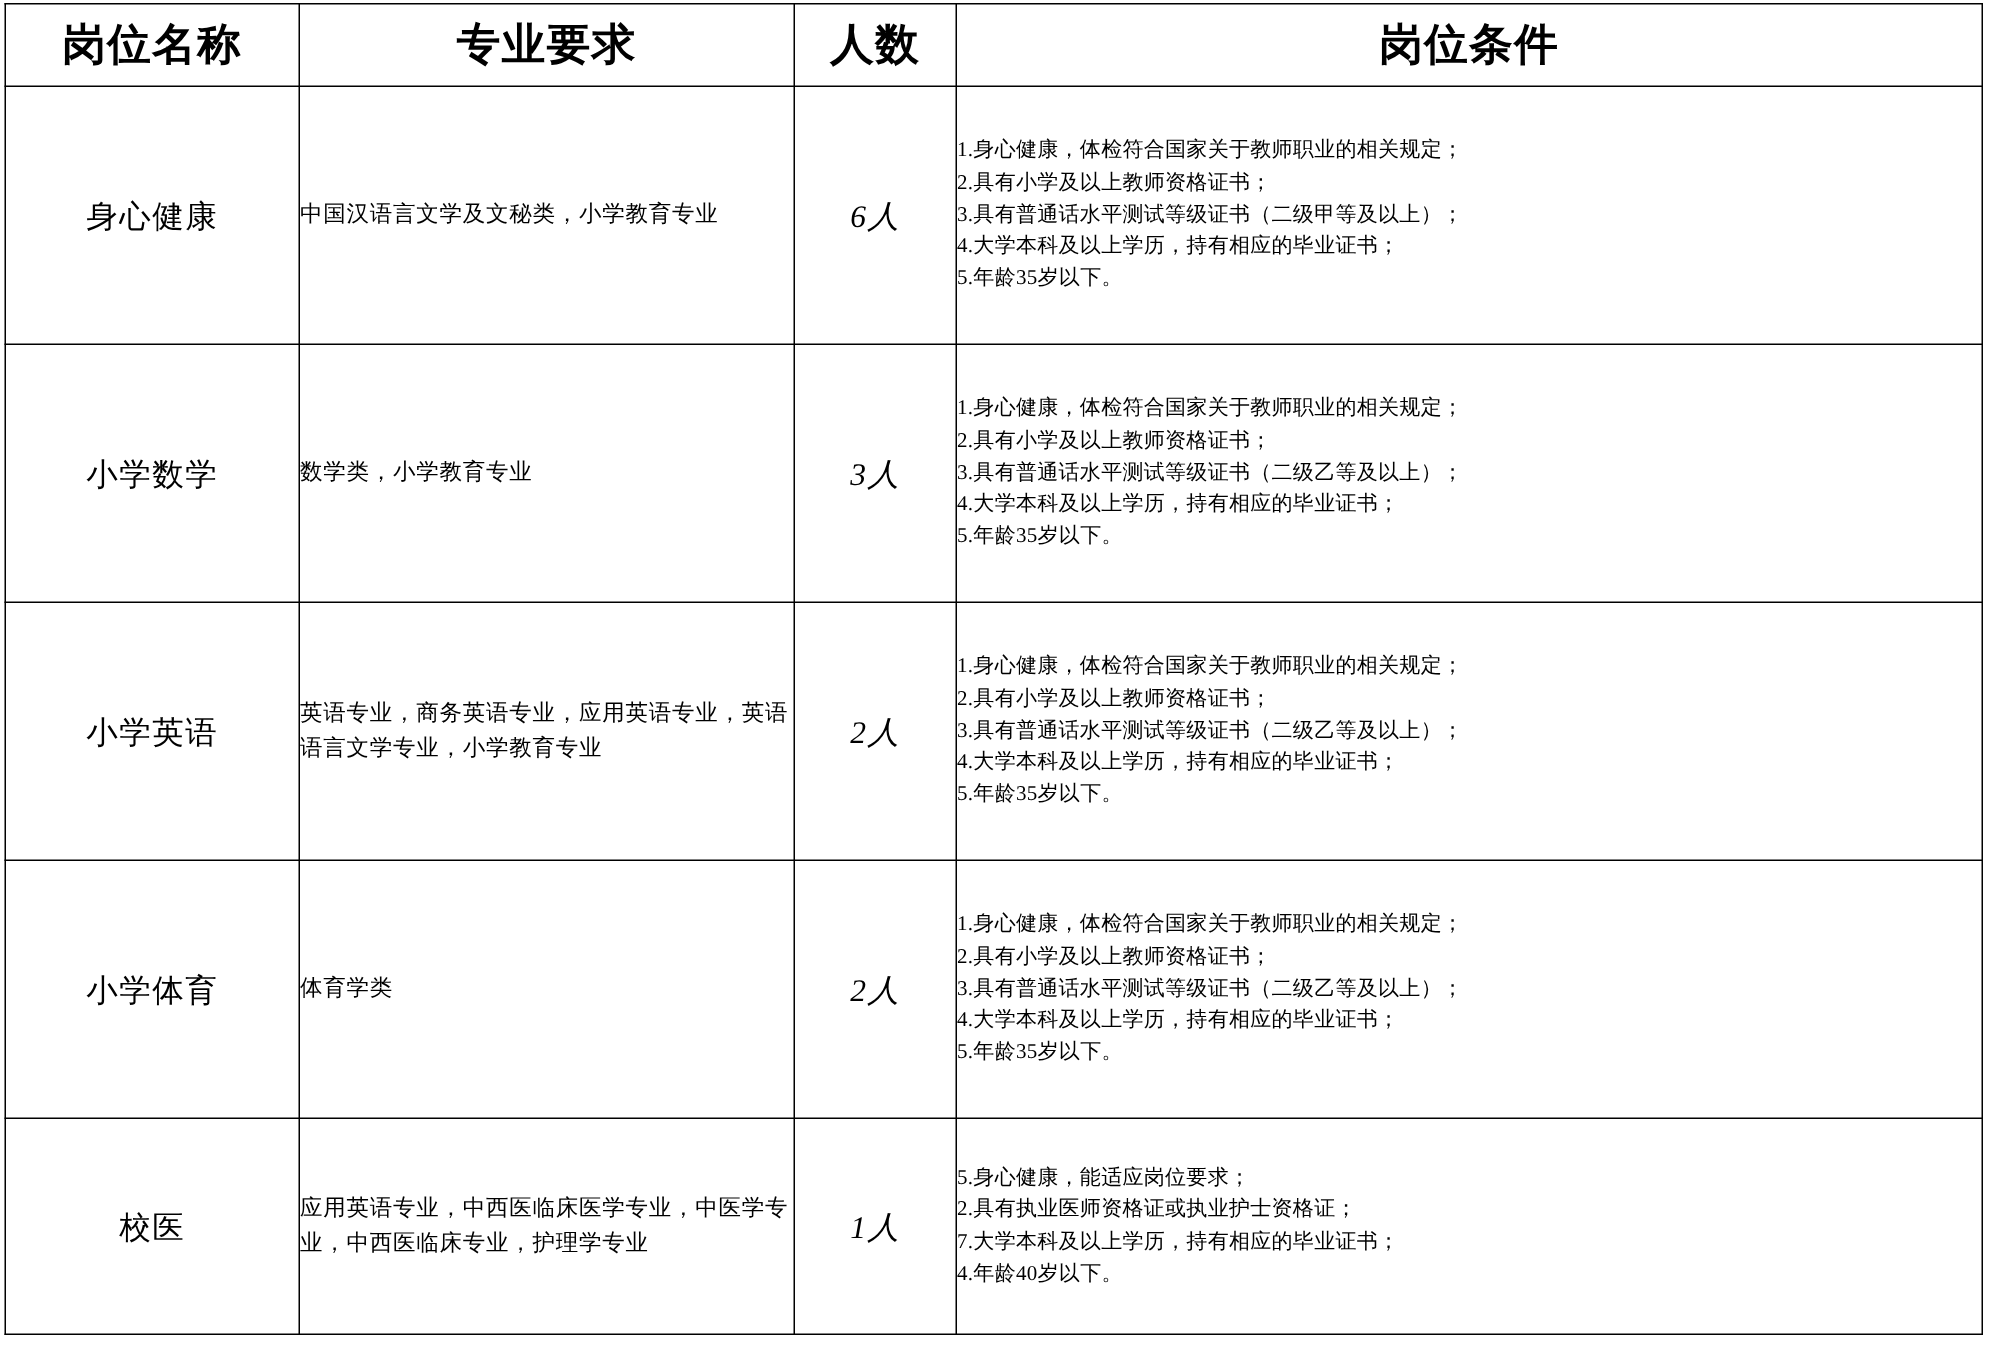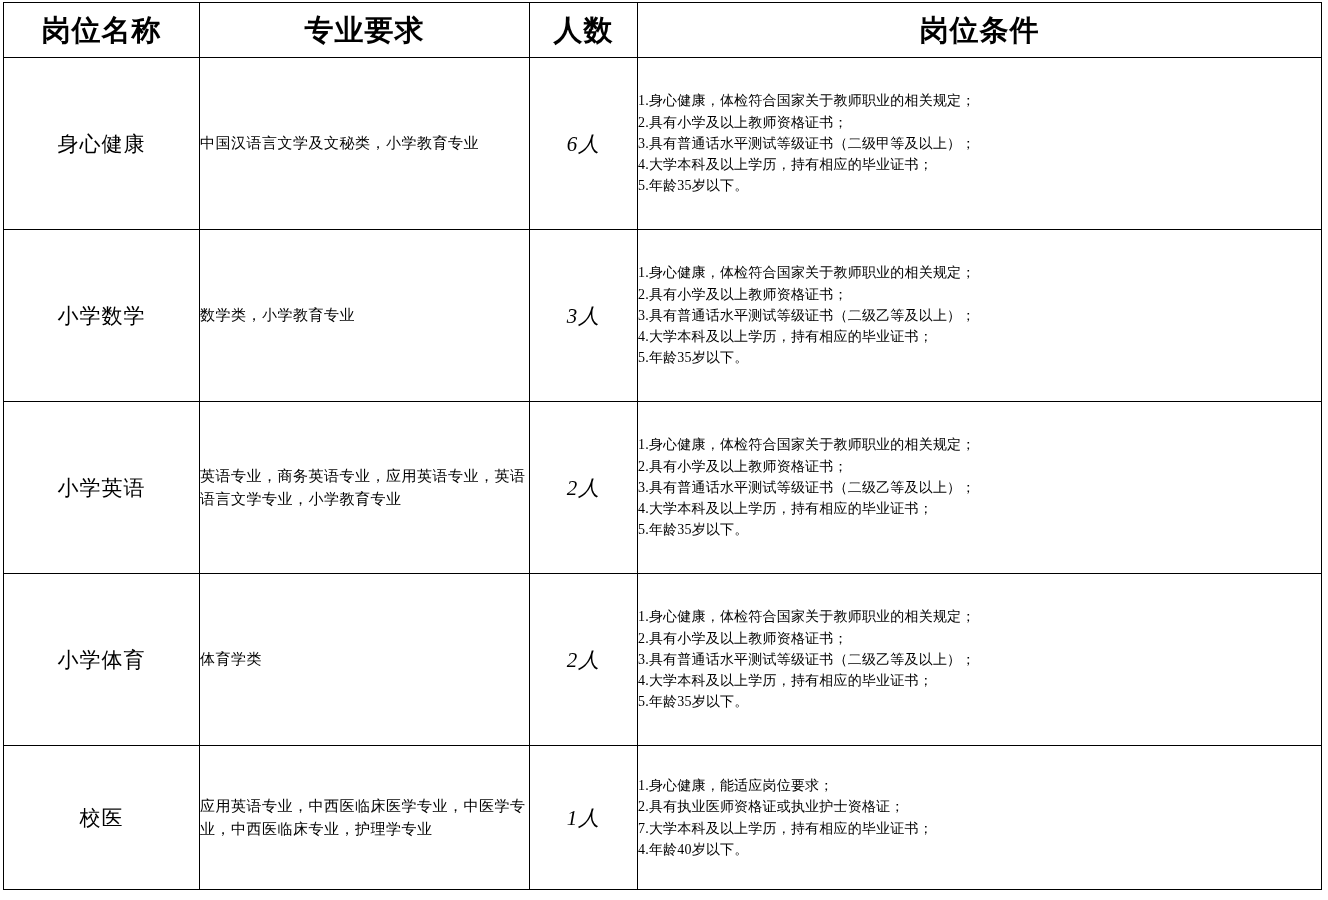--- a/index.html
+++ b/index.html
@@ -142,21 +142,21 @@
           <div class="cond-line">3.具有普通话水平测试等级证书（二级乙等及以上）；</div>
           <div class="cond-line">4.大学本科及以上学历，持有相应的毕业证书；</div>
           <div class="cond-line">5.年龄35岁以下。</div>
         </td>
       </tr>
       <tr class="row-last">
         <td class="pos">校医</td>
         <td class="major">应用英语专业，中西医临床医学专业，中医学专业，中西医临床专业，护理学专业</td>
         <td class="count">1人</td>
         <td class="cond">
-          <div class="cond-line">1.身心健康，能适应岗位要求；</div>
+          <div class="cond-line">5.身心健康，能适应岗位要求；</div>
           <div class="cond-line">2.具有执业医师资格证或执业护士资格证；</div>
           <div class="cond-line">7.大学本科及以上学历，持有相应的毕业证书；</div>
           <div class="cond-line">4.年龄40岁以下。</div>
         </td>
       </tr>
     </tbody>
   </table>
 </div>
 
 </body></html>

